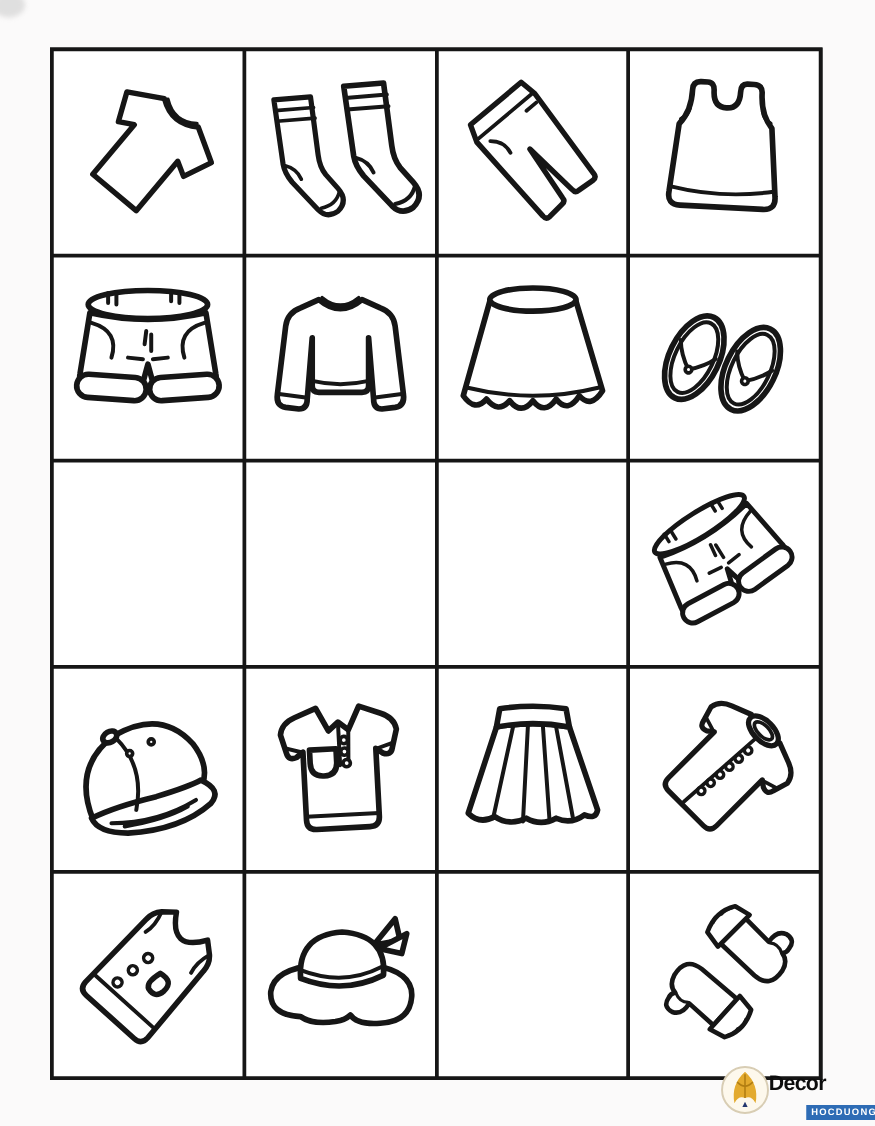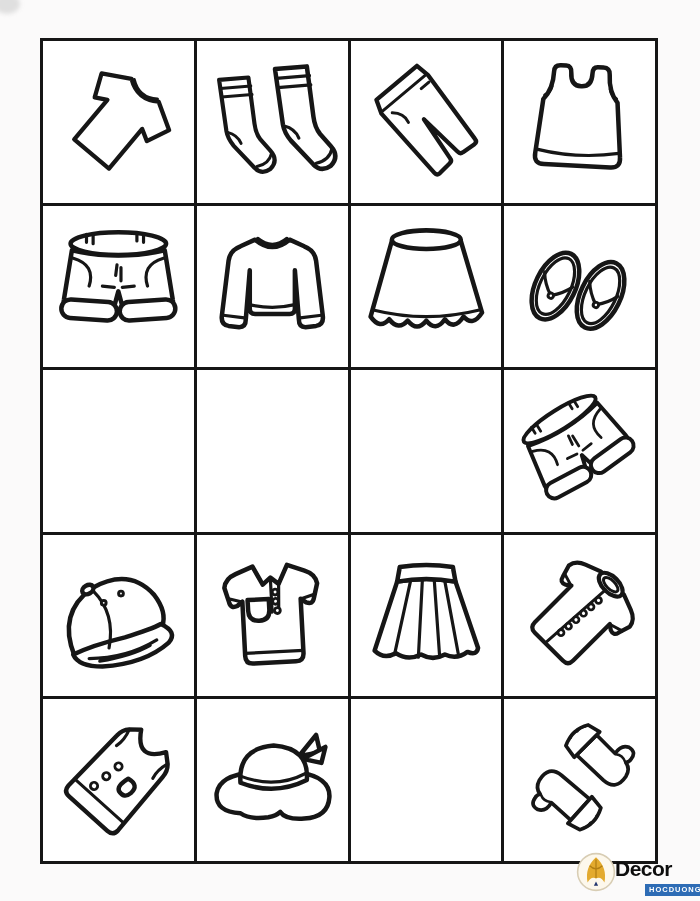--- a/index.html
+++ b/index.html
@@ -8,21 +8,21 @@
   .smudge{position:absolute;left:-6px;top:-6px;width:26px;height:20px;background:#c9c9c9;border-radius:50%;opacity:.55;filter:blur(2px);}
   .grid{position:absolute;left:40px;top:38px;width:618px;height:826px;background:#161616;border:3px solid #161616;display:grid;grid-template-columns:repeat(4,1fr);grid-template-rows:repeat(5,1fr);gap:3px;box-sizing:border-box;}
   .cell{background:#ffffff;display:flex;align-items:center;justify-content:center;}
   .cell svg{width:88%;height:88%;overflow:visible;}
   svg{overflow:visible;}
   .o{fill:#ffffff;stroke:#161616;stroke-width:3.4;stroke-linejoin:round;stroke-linecap:round;}
   .l{fill:none;stroke:#161616;stroke-width:2.4;stroke-linejoin:round;stroke-linecap:round;}
   .b{fill:#ffffff;stroke:#161616;stroke-width:2.2;}
   .watermark{position:absolute;left:563px;top:845px;width:137px;height:56px;}
   .wm-emblem{position:absolute;left:12px;top:6px;width:42px;height:42px;}
-  .wm-brand{position:absolute;left:52px;top:13px;font-size:21px;font-weight:800;color:#0d0d0d;letter-spacing:-0.5px;line-height:1;}
+  .wm-brand{position:absolute;left:52px;top:13px;font-size:17px;font-weight:800;color:#0d0d0d;letter-spacing:-0.5px;line-height:1;}
   .wm-badge{position:absolute;left:82px;top:39px;background:#2e6cb5;color:#ffffff;font-size:7.5px;font-weight:bold;letter-spacing:1px;padding:2px 4px;line-height:1;}
 </style>
 </head>
 <body>
 
 <svg width="0" height="0" style="position:absolute" aria-hidden="true">
 <defs>
   <g id="d-tshirt">
     <path class="o" d="M15,29 L36,17 Q50,27 64,17 L85,29 L77,47 L68,42 L68,83 L32,83 L32,42 L23,47 Z"></path>
     <path class="l" d="M38,16 Q50,25 62,16"></path>

